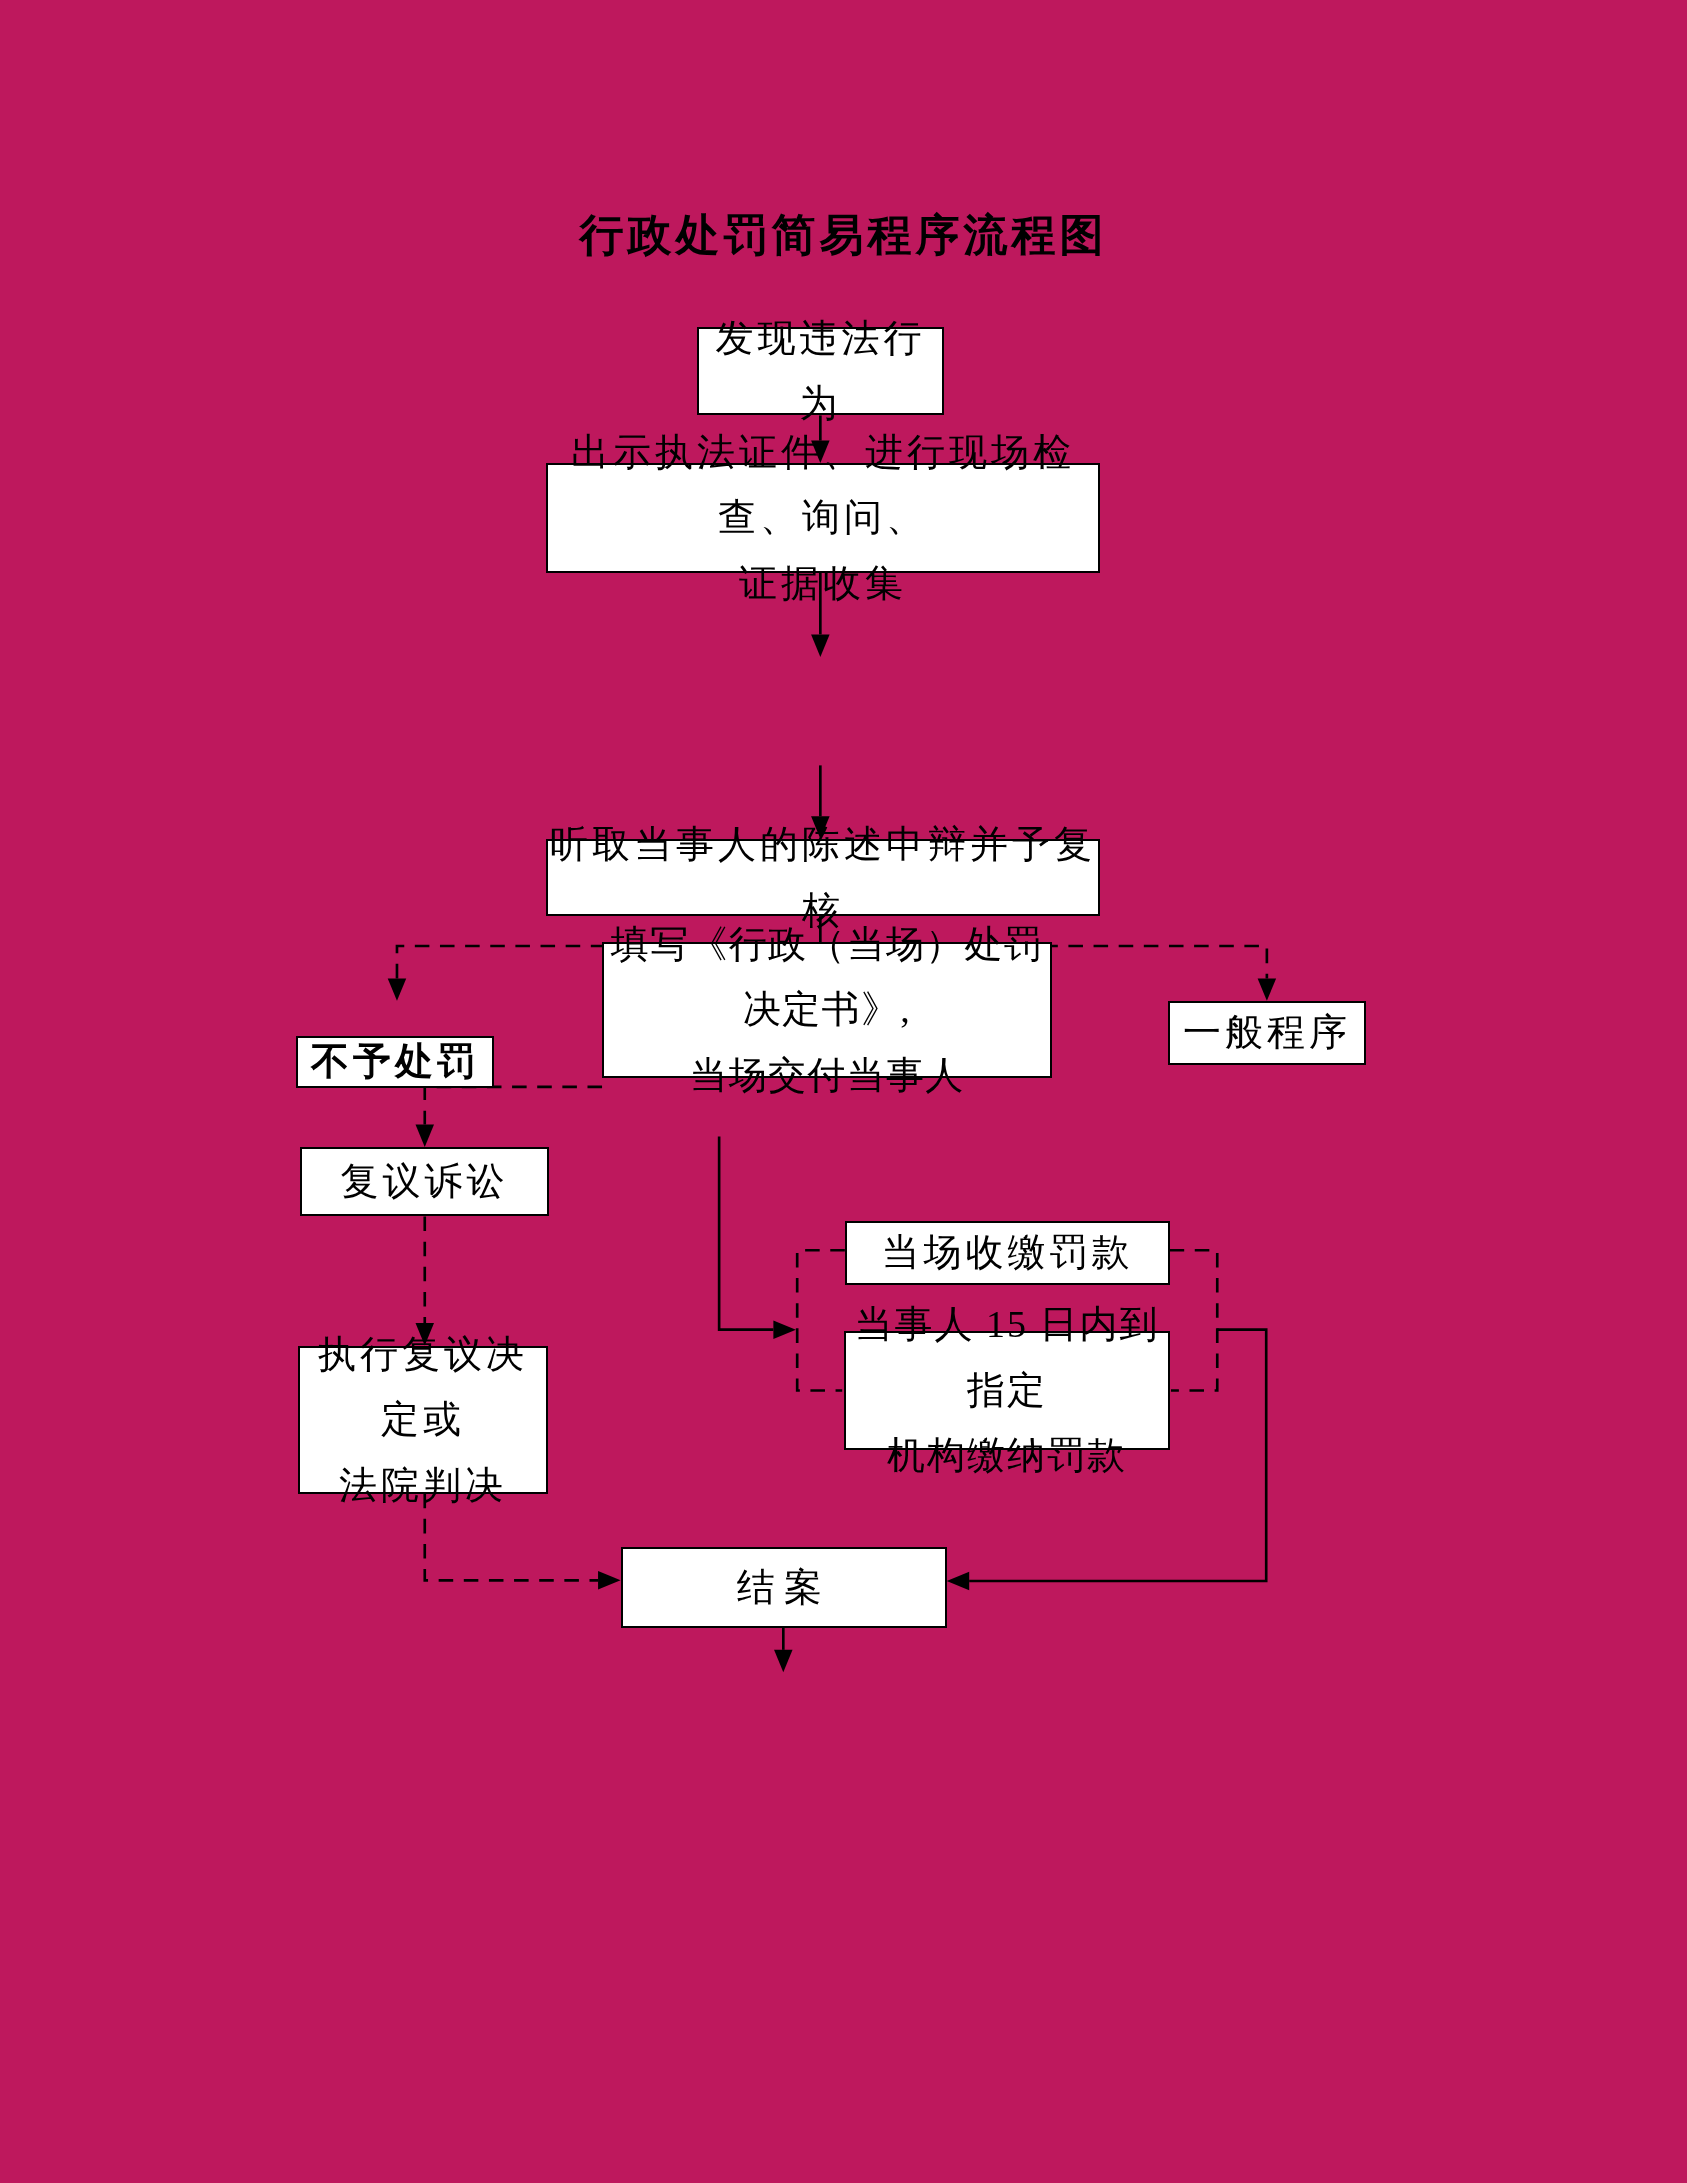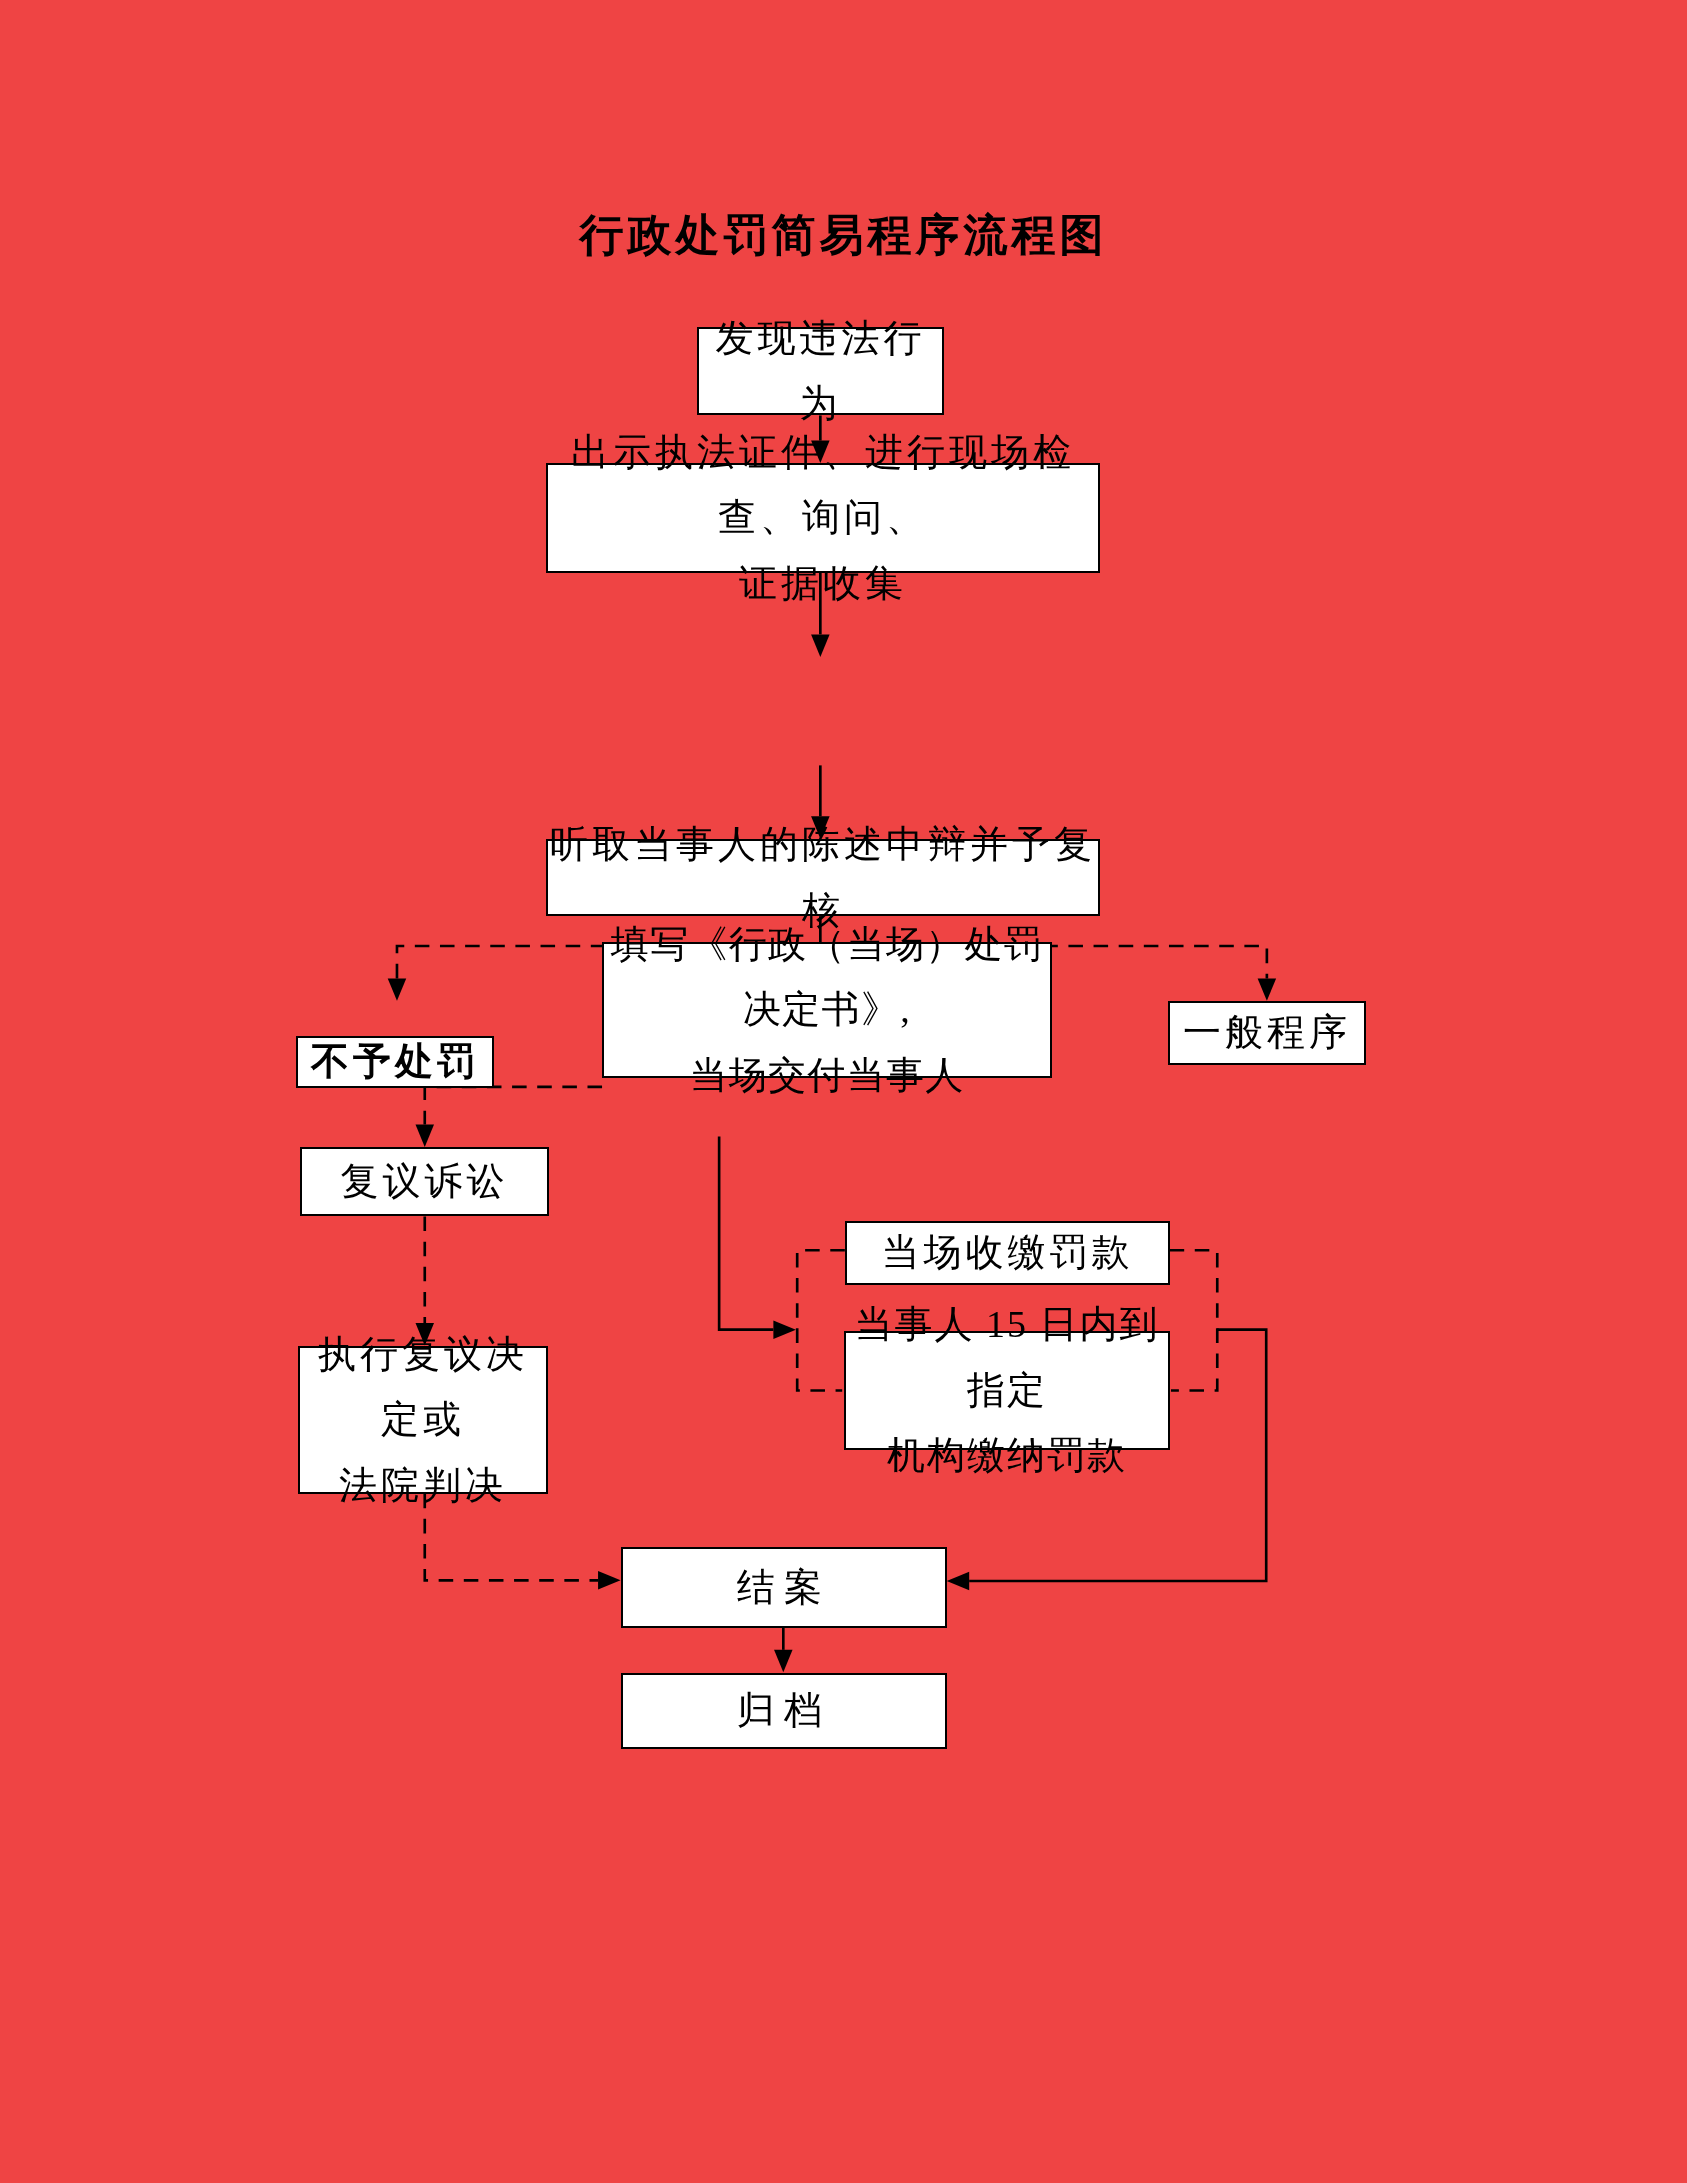--- a/index.html
+++ b/index.html
@@ -1,20 +1,20 @@
 <!DOCTYPE html>
 <html style="font-size:10.6px"><head>
 <meta charset="utf-8">
 <style>
   html, body { margin: 0; padding: 0; background: #ffffff; }
   .page {
     position: relative;
     width: 1687px;
     height: 2183px;
-    background: #ef4444;
+    background: #be185d;
     font-family: "Liberation Serif", serif;
     color: #000000;
     overflow: hidden;
   }
   .title {
     position: absolute;
     left: 0; top: 206px; width: 1687px;
     text-align: center;
     font-family: "Liberation Sans", sans-serif;
     font-weight: 700;
@@ -141,16 +141,15 @@
   <div class="node" style="left:298px;  top:1346px; width:250px; height:148px;">执行复议决定或
 法院判决</div>
 
   <div class="node" style="left:845px; top:1221px; width:325px; height:64px;">当场收缴罚款</div>
 
   <div class="node" style="left:844px; top:1331px; width:326px; height:119px; letter-spacing:2px;">当事人 15 日内到指定
 机构缴纳罚款</div>
 
   <div class="node" style="left:621px;  top:1547px; width:326px; height:81px; letter-spacing:9.3px;">结案</div>
 
-  <div class="node" style="left:621px;  top:1673px; width:326px; height:76px; letter-spacing:9.3px;">归档</div>
 
 </div>
 
 
 </body></html>

